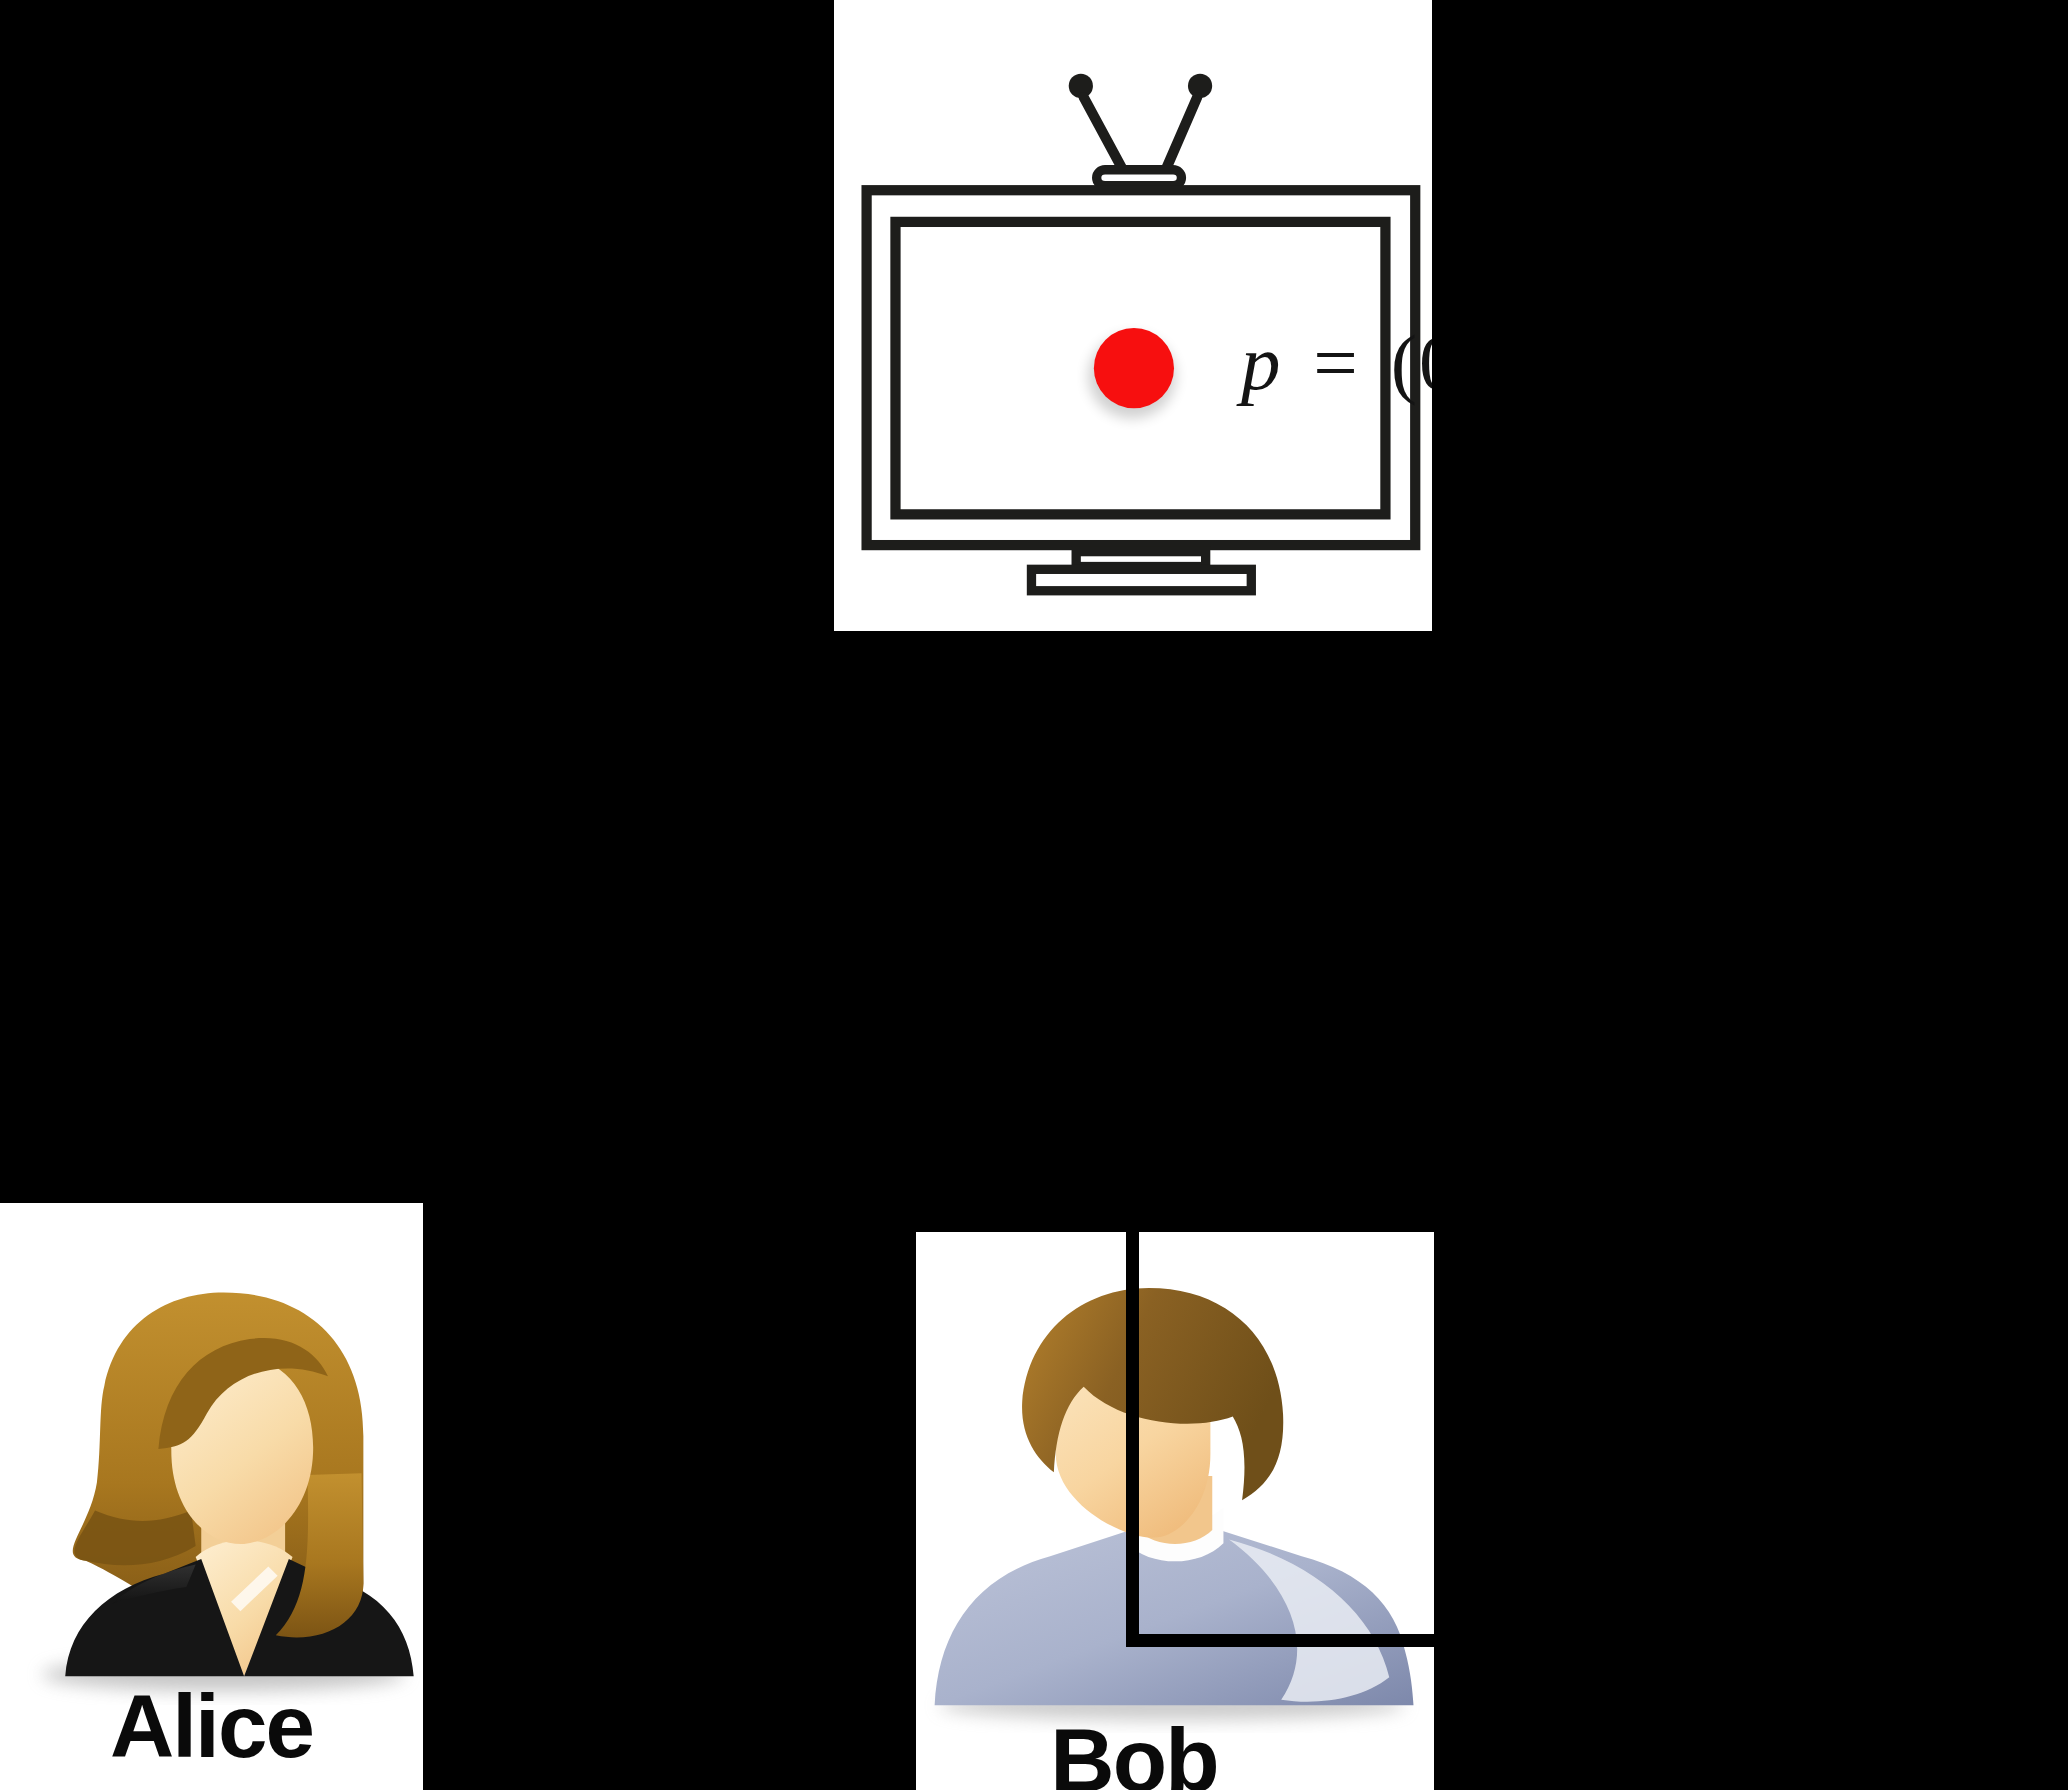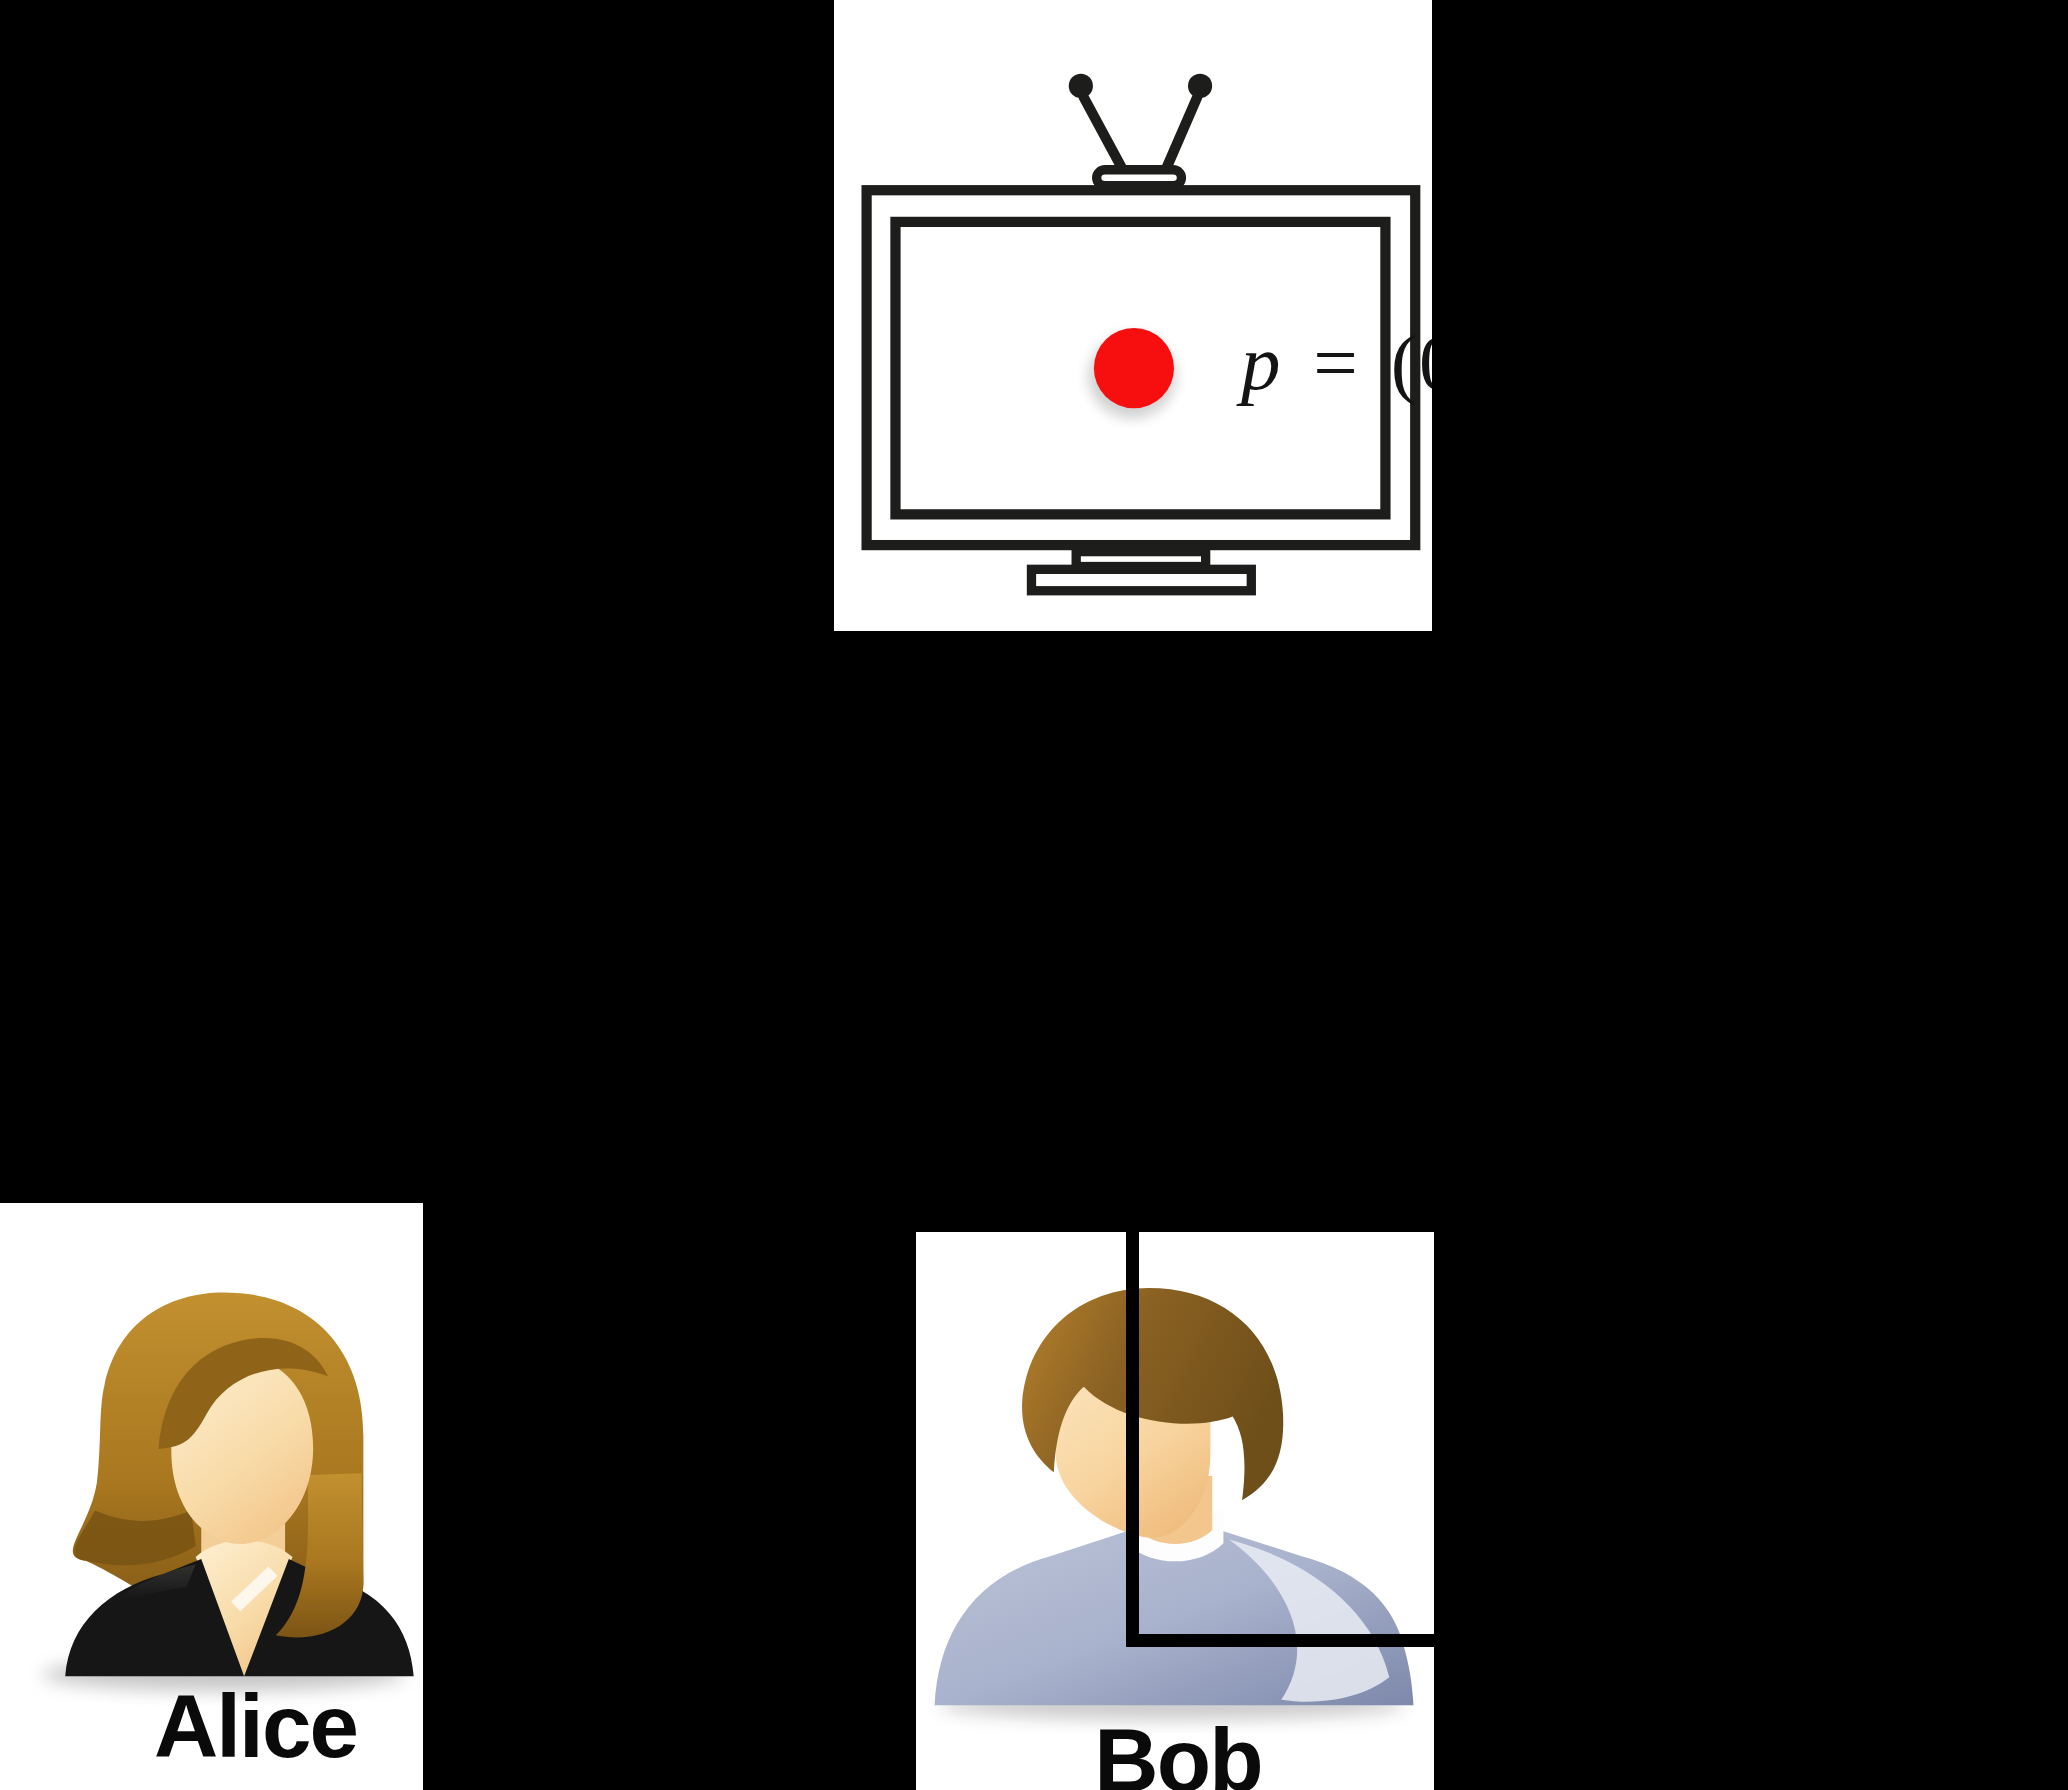--- a/index.html
+++ b/index.html
@@ -15,21 +15,21 @@
   .tv-annotation{
     position:absolute;left:407px;top:323px;
     font-family:"Liberation Serif", serif;
     font-size:79px;line-height:1;color:#141414;
     letter-spacing:1.9px;word-spacing:9.3px;white-space:nowrap;
   }
   .tv-annotation::first-letter{font-style:italic;}
   .person-label{
     position:absolute;text-align:center;
     font-family:"Liberation Sans","DejaVu Sans",sans-serif;
-    font-weight:bold;font-size:89px;line-height:89px;letter-spacing:-1.9px;color:#0a0a0a;padding-left:44px;
+    font-weight:bold;font-size:89px;line-height:89px;letter-spacing:-1.9px;color:#0a0a0a;
   }
   #alice-label{left:0;top:479px;width:423px;}
   #bob-label{left:0;top:484px;width:436px;}
   .occluder{position:absolute;background:#000000;}
   #bob-occluder-vertical{left:1126px;top:1204px;width:13px;height:443px;}
   #bob-occluder-horizontal{left:1126px;top:1634px;width:309px;height:13px;}
 </style>
 </head>
 <body>
 

